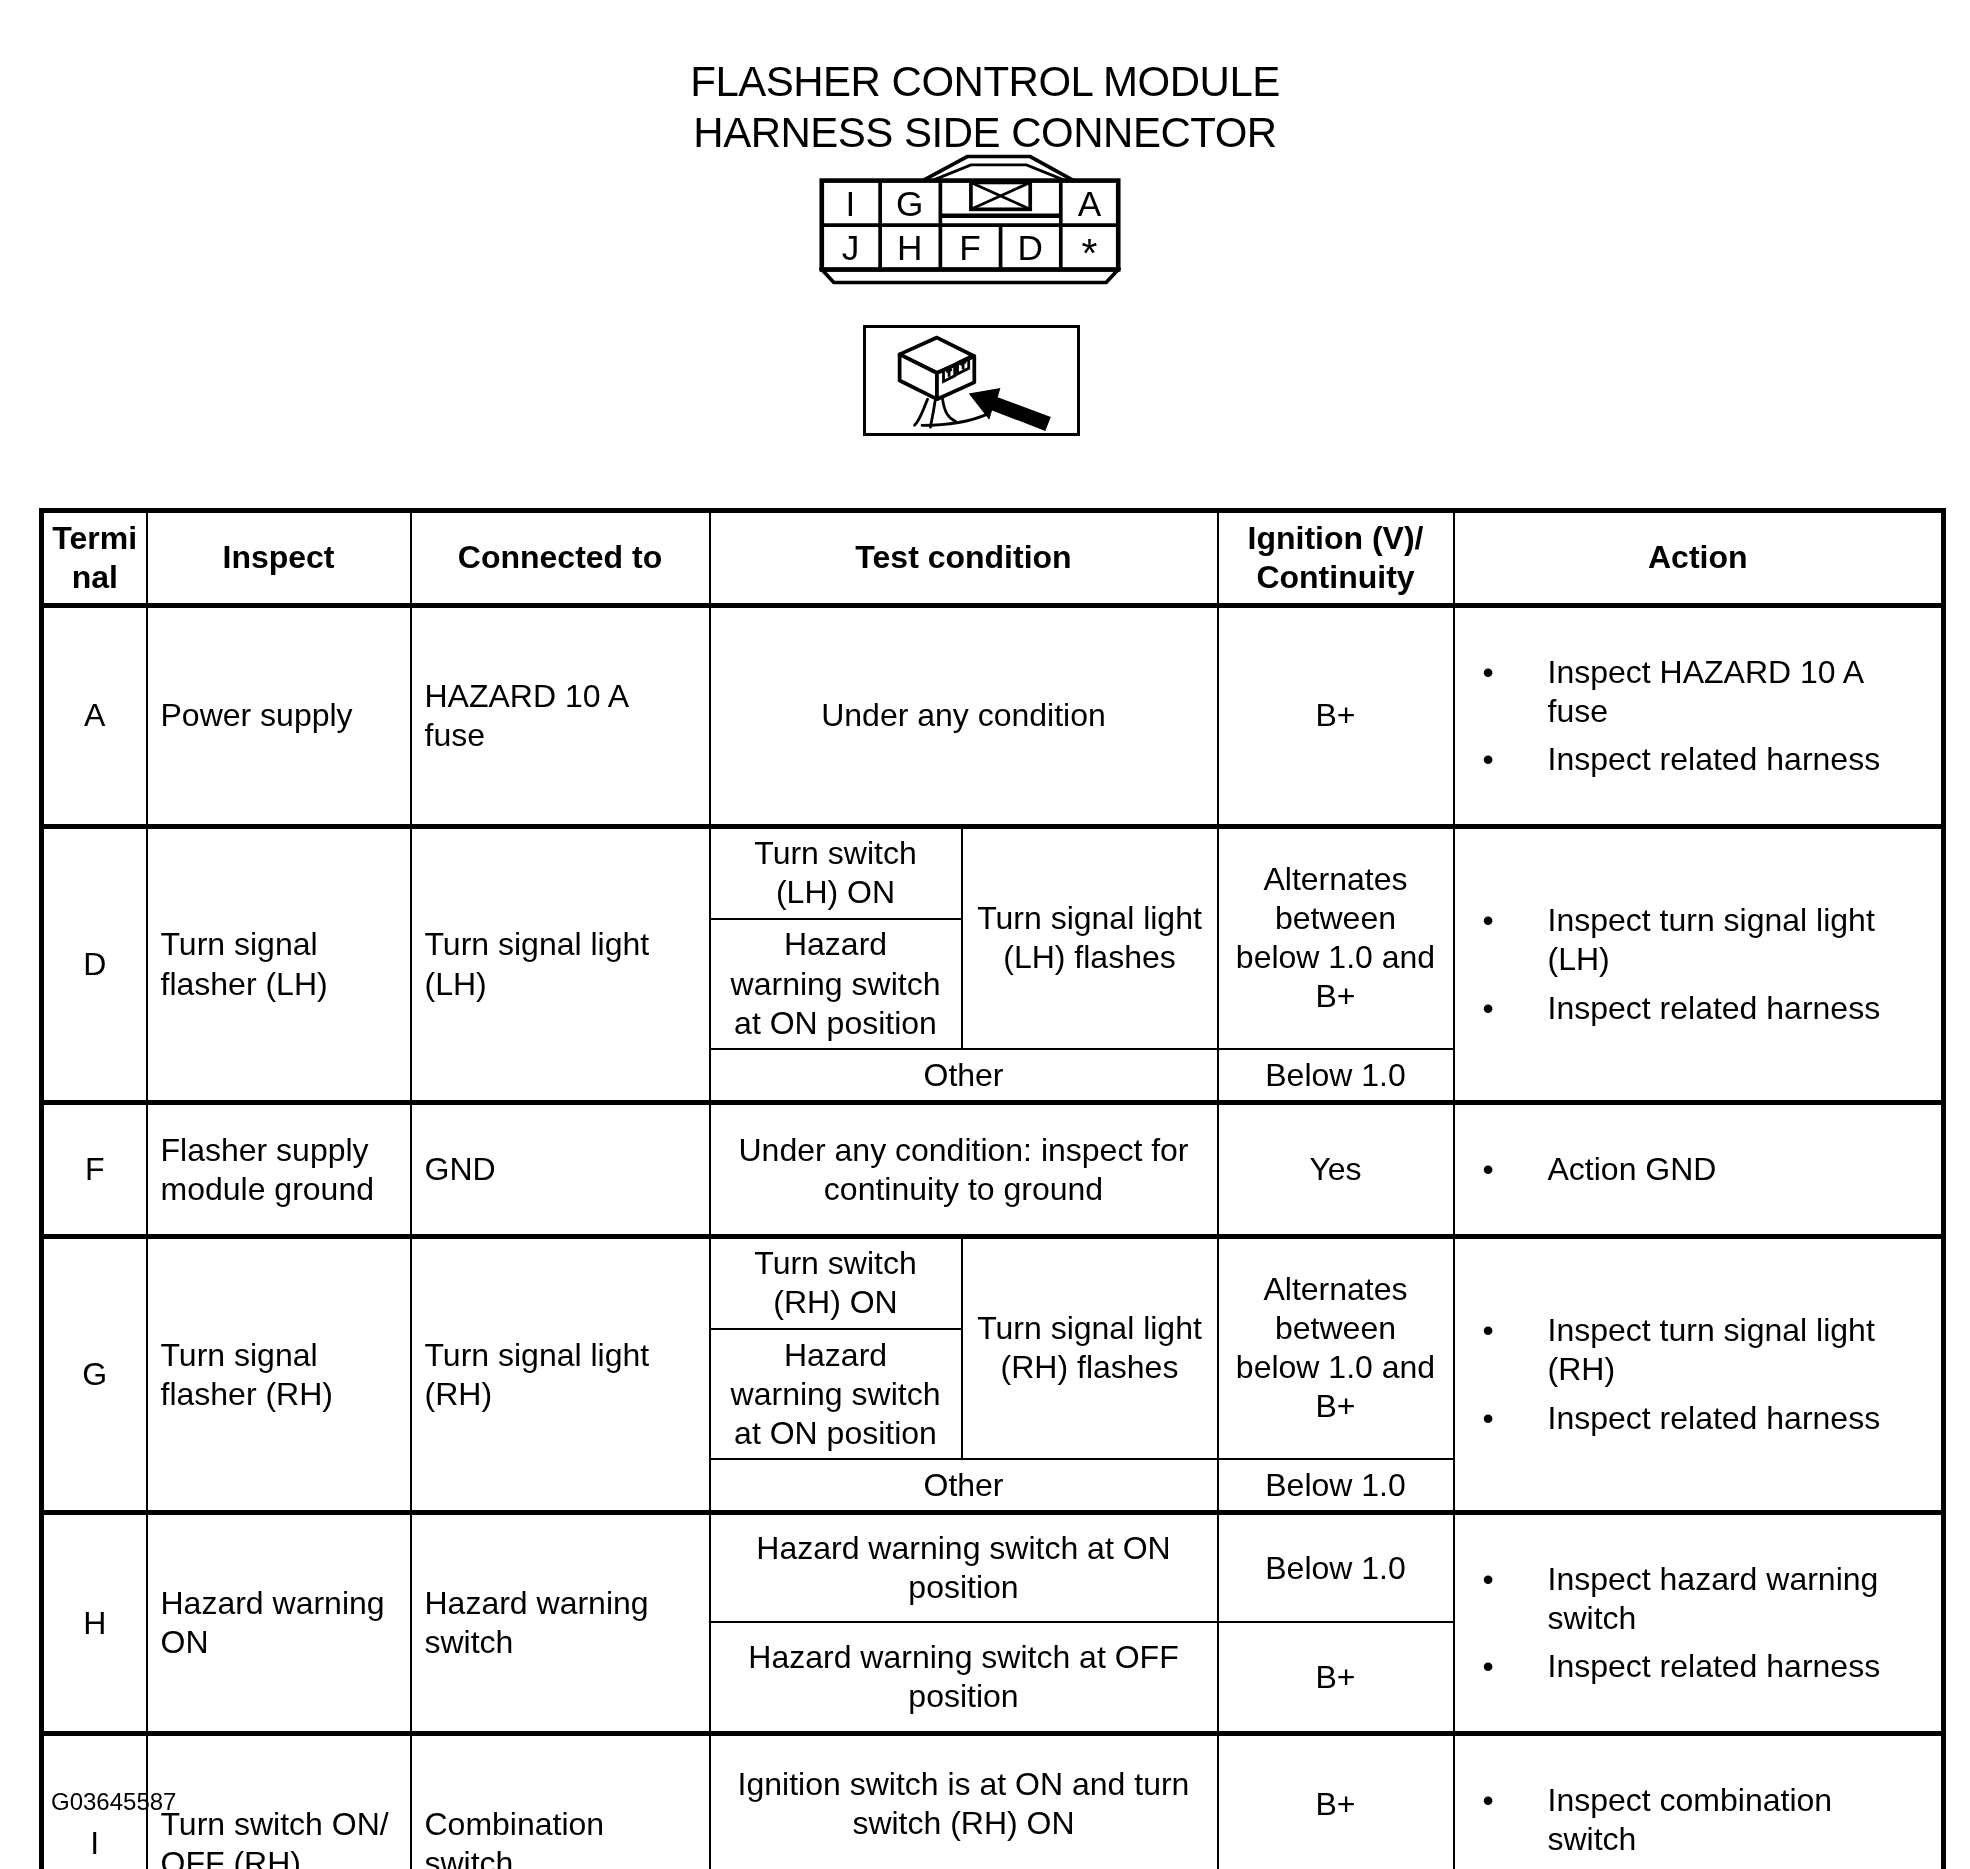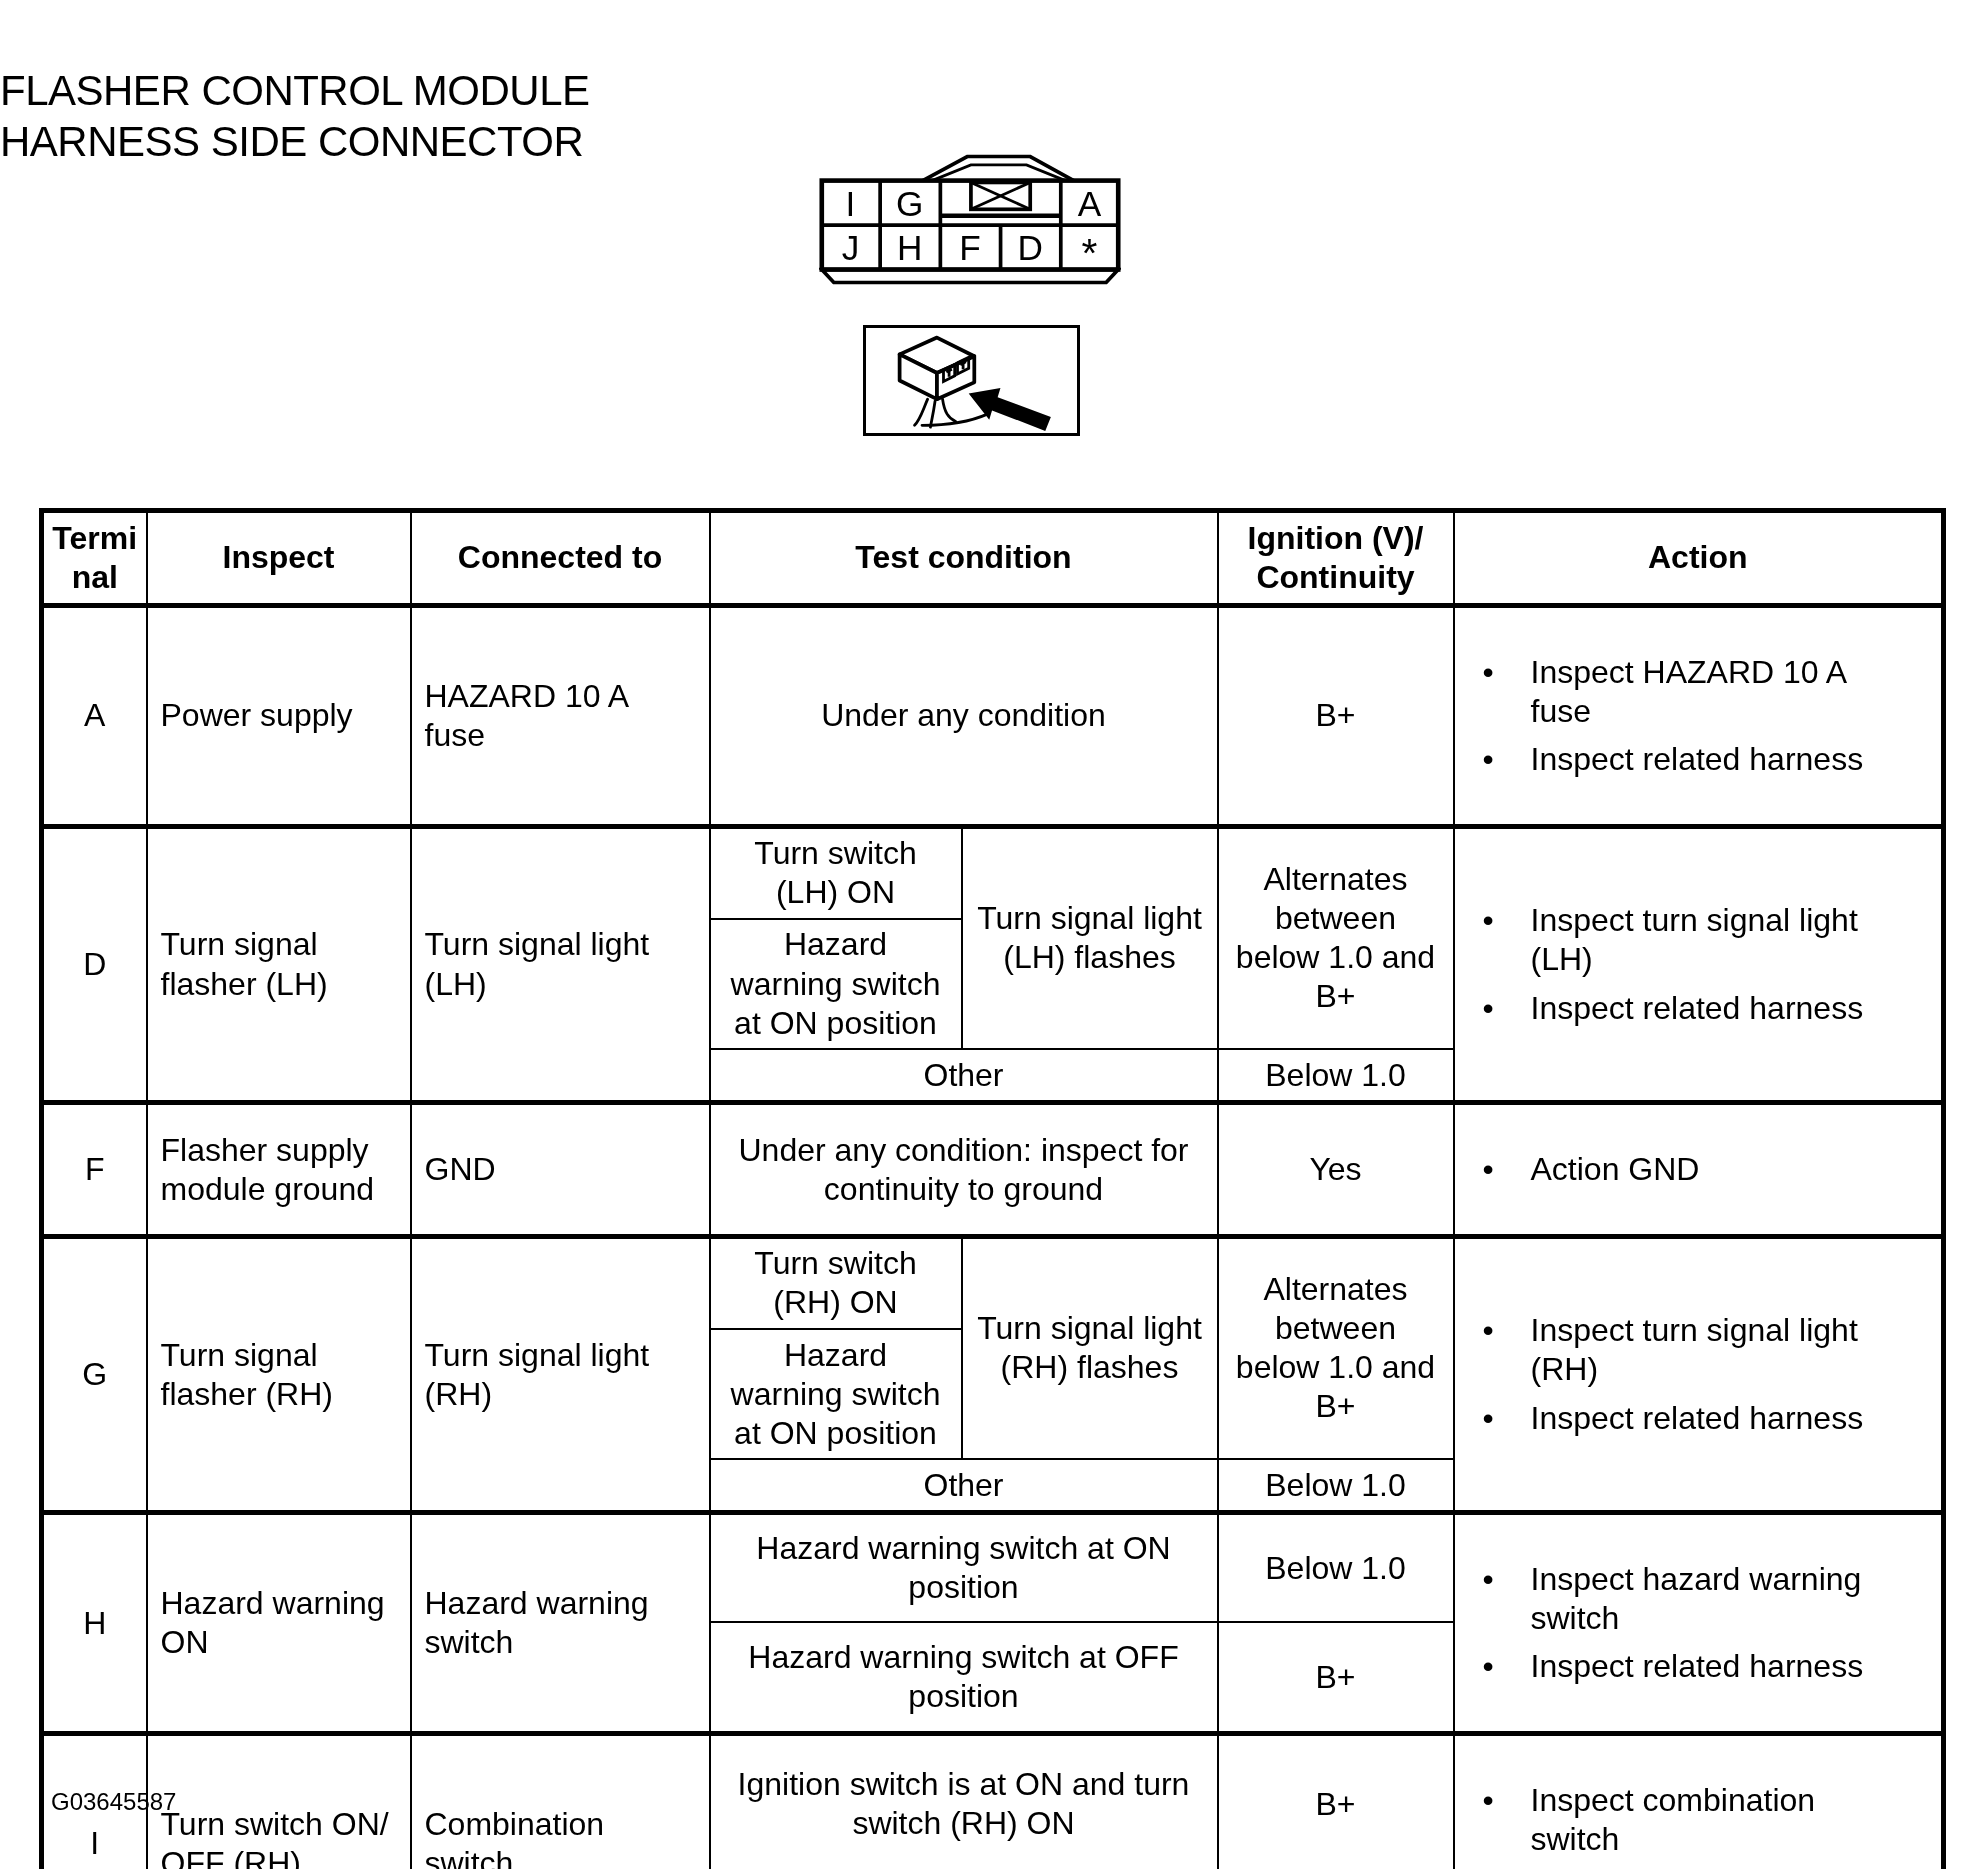--- a/index.html
+++ b/index.html
@@ -4,22 +4,22 @@
 <style>
   * { box-sizing: border-box; }
   html,body { margin:0; padding:0; }
   body {
     width:1970px; height:1870px; background:#fff; color:#000;
     font-family:"Liberation Sans", sans-serif; position:relative;
   }
   .page { position:absolute; inset:0; background:#fff; overflow:hidden; }
 
   .title {
-    position:absolute; top:65px; left:0; width:100%;
-    font-size:42px; line-height:1.22;
+    position:absolute; top:56px; left:0; width:100%;
+    text-align:center; font-size:42px; line-height:1.22;
     white-space:pre-line; letter-spacing:-0.5px;
   }
 
   .connector-svg { position:absolute; left:819px; top:150px; width:302px; height:139px; }
 
   .illus-box {
     position:absolute; left:863px; top:325px; width:217px; height:111px;
     border:3.7px solid #000; background:#fff;
   }
   .illus-box svg { width:100%; height:100%; display:block; }
@@ -37,21 +37,21 @@
   .pin th {
     font-weight:bold; font-size:32px; text-align:center;
     border-bottom-width:5.6px; padding:5.6px 5.6px;
   }
   tr.gsep > td { border-top-width:5.6px; }
   td.c { text-align:center; }
   td.cond { text-align:center; }
   .actions { display:flex; flex-direction:column; gap:9.3px; padding-left:15px; }
   .action-item { display:flex; align-items:flex-start; }
   .bullet { flex:0 0 48px; width:48px; font-size:32px; line-height:1.22; }
-  .action-text { white-space:pre-line; }
+  .action-text { white-space:pre-line;margin-left:17px; }
 
   .figure-id {
     position:absolute; left:51px; top:1788px;
     font-size:24px; letter-spacing:0px;
   }
 </style>
 </head>
 <body>
 
 <div class="page">

